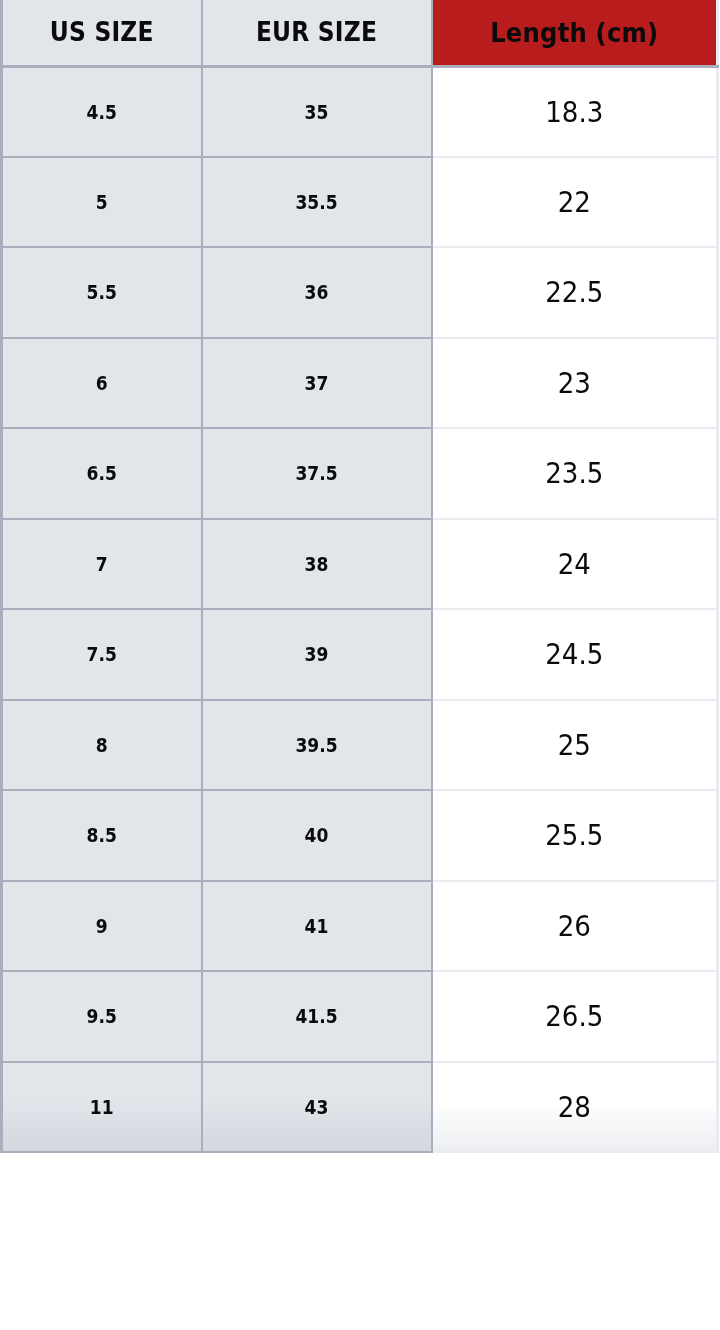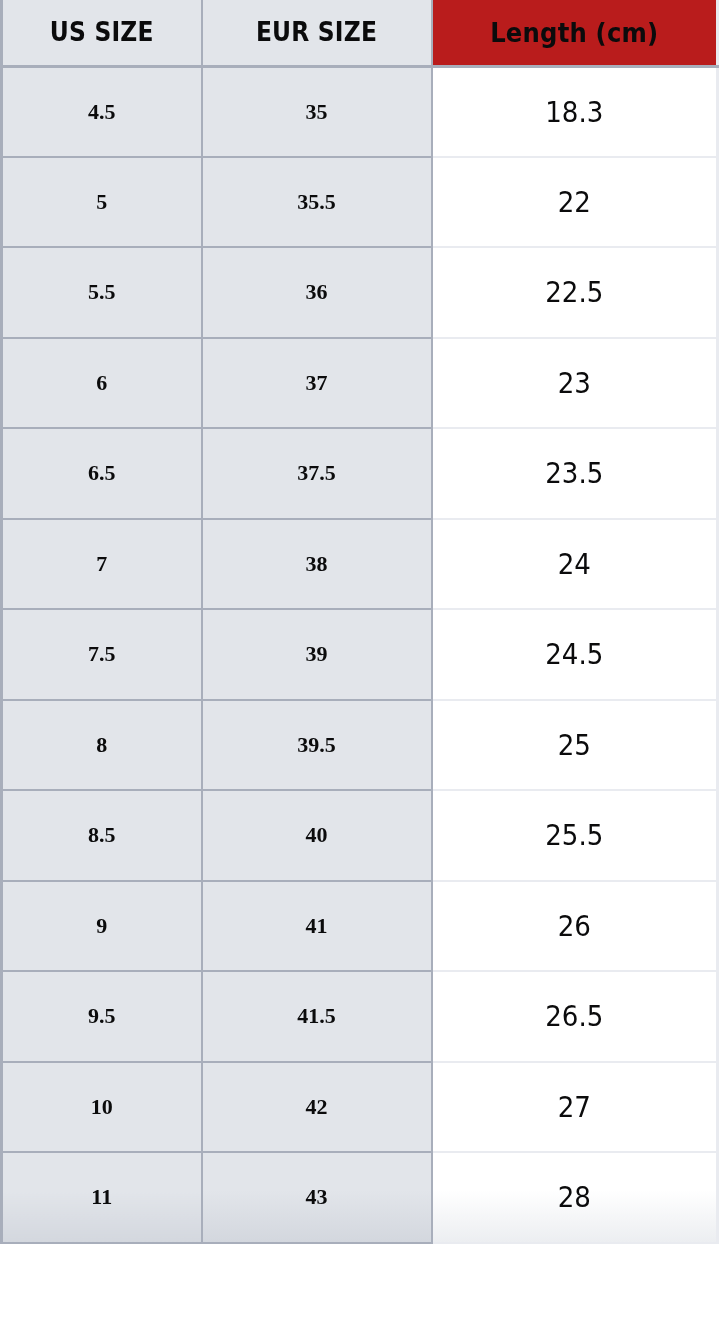--- a/index.html
+++ b/index.html
@@ -71,23 +71,22 @@
     padding: 0 4px;
     text-align: center;
     vertical-align: middle;
     color: #0b0b0c;
     font-family: "DejaVu Sans Condensed", "Liberation Sans Narrow", "Liberation Sans", sans-serif;
   }
 
   td.c-us, td.c-eur {
     background: #e2e5ea;
     font-weight: 700;
-    font-size: 22px;
+    font-size: 19px;
     border-bottom: 2px solid #a8aebb;
-    font-family: Liberation Serif, serif;
   }
   td.c-us  { border-left: 3px solid #a8aebb; border-right: 2px solid #a8aebb; }
   td.c-eur { border-right: 2px solid #a8aebb; }
 
   td.c-len {
     background: #ffffff;
     font-weight: 400;
     font-size: 29px;
     border-bottom: 2px solid #e9ebf0;
     border-right: 3px solid #e9ebf0;
@@ -184,25 +183,20 @@
       <tr>
         <td class="c-us">9</td>
         <td class="c-eur">41</td>
         <td class="c-len">26</td>
       </tr>
       <tr>
         <td class="c-us">9.5</td>
         <td class="c-eur">41.5</td>
         <td class="c-len">26.5</td>
       </tr>
-      <tr>
-        <td class="c-us">10</td>
-        <td class="c-eur">42</td>
-        <td class="c-len">27</td>
-      </tr>
       <tr class="is-last">
         <td class="c-us">11</td>
         <td class="c-eur">43</td>
         <td class="c-len">28</td>
       </tr>
     </tbody>
   </table>
 
   <div class="bottom-sliver">
     <div class="sv-us"></div>

